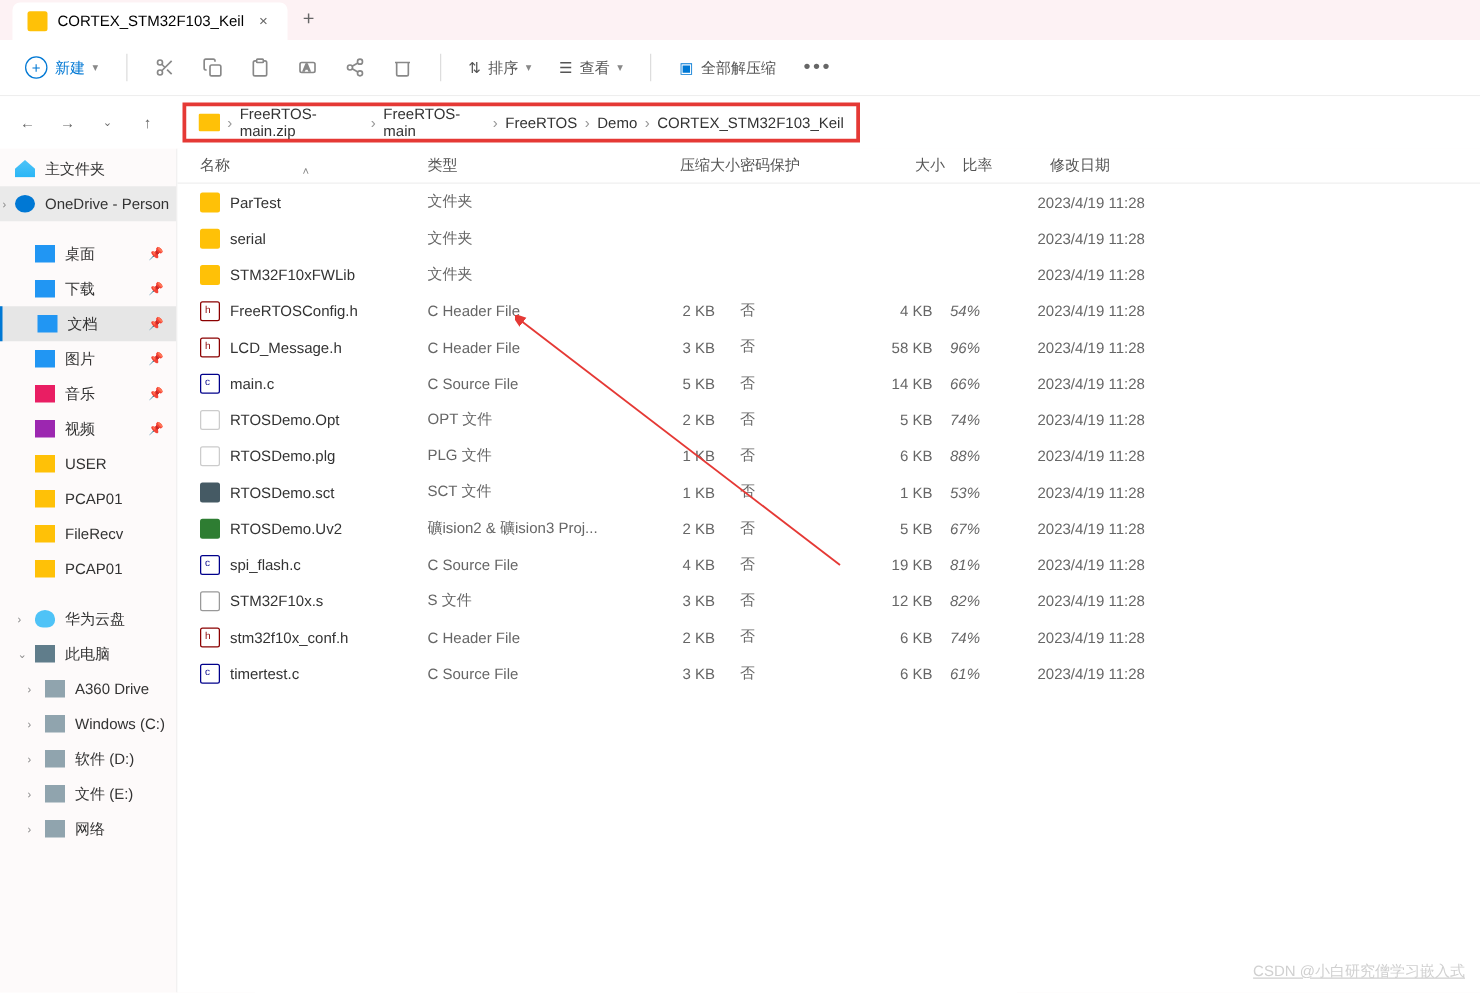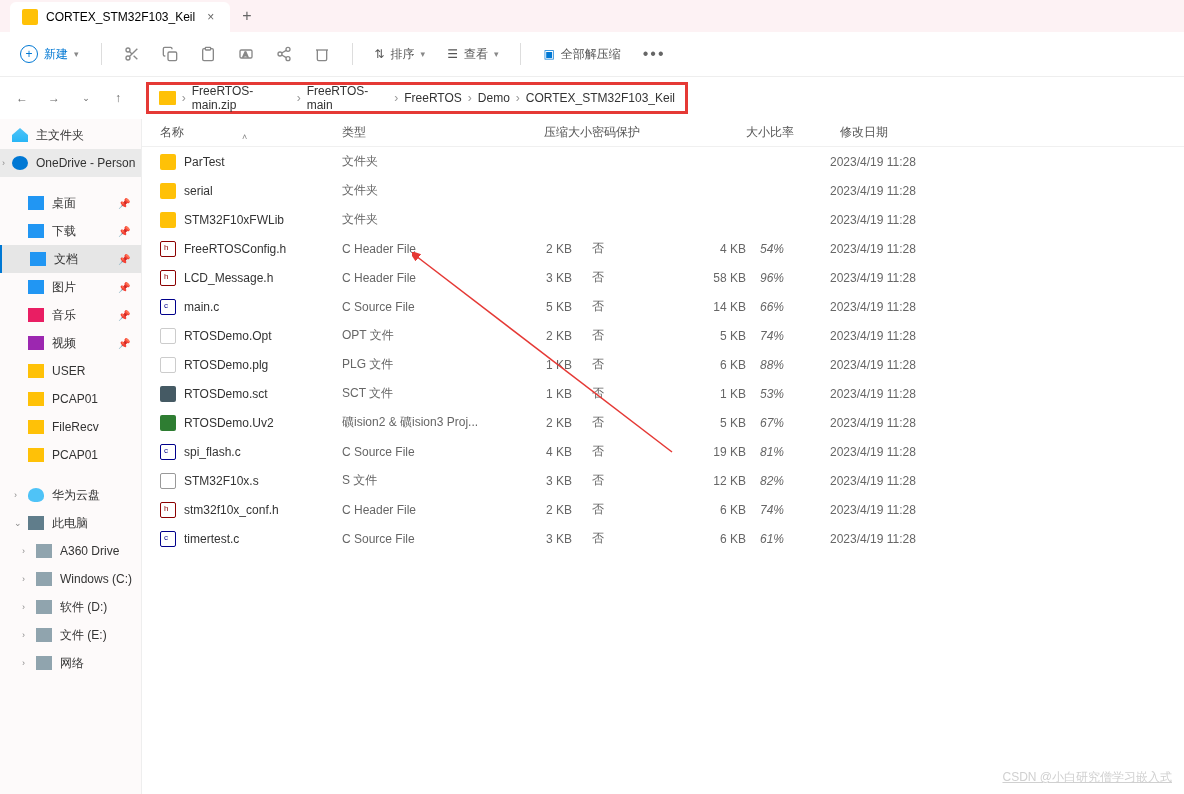--- a/index.html
+++ b/index.html
@@ -48,21 +48,21 @@
 .sb-spacer { height: 12px; }
 
 
 .file-panel { flex: 1; background: #fff; position: relative; }
 .columns { display: flex; height: 28px; align-items: center; border-bottom: 1px solid #f0f0f0; color: #555; }
 .col-name { width: 200px; padding-left: 18px; position: relative; }
 .sort-caret { position: absolute; left: 100px; top: 8px; color: #888; font-size: 9px; }
 .col-type { width: 140px; }
 .col-csize { width: 110px; text-align: right; }
 .col-protect { width: 70px; }
-.col-size { width: 108px; text-align: right; }
+.col-size { width: 108px; text-align: right; padding-right: 14px;}
 .col-ratio { width: 70px; }
 .col-date { width: 140px; }
 
 .rows { }
 .row { display: flex; height: 29px; align-items: center; color: #333; }
 .cell-name { width: 200px; padding-left: 18px; display: flex; align-items: center; gap: 8px; }
 .cell-type { width: 140px; color: #666; }
 .cell-csize { width: 100px; text-align: right; color: #666; padding-right: 10px; }
 .cell-protect { width: 70px; color: #666; padding-left:10px;}
 .cell-size { width: 108px; text-align: right; color: #666; padding-right: 14px; }

